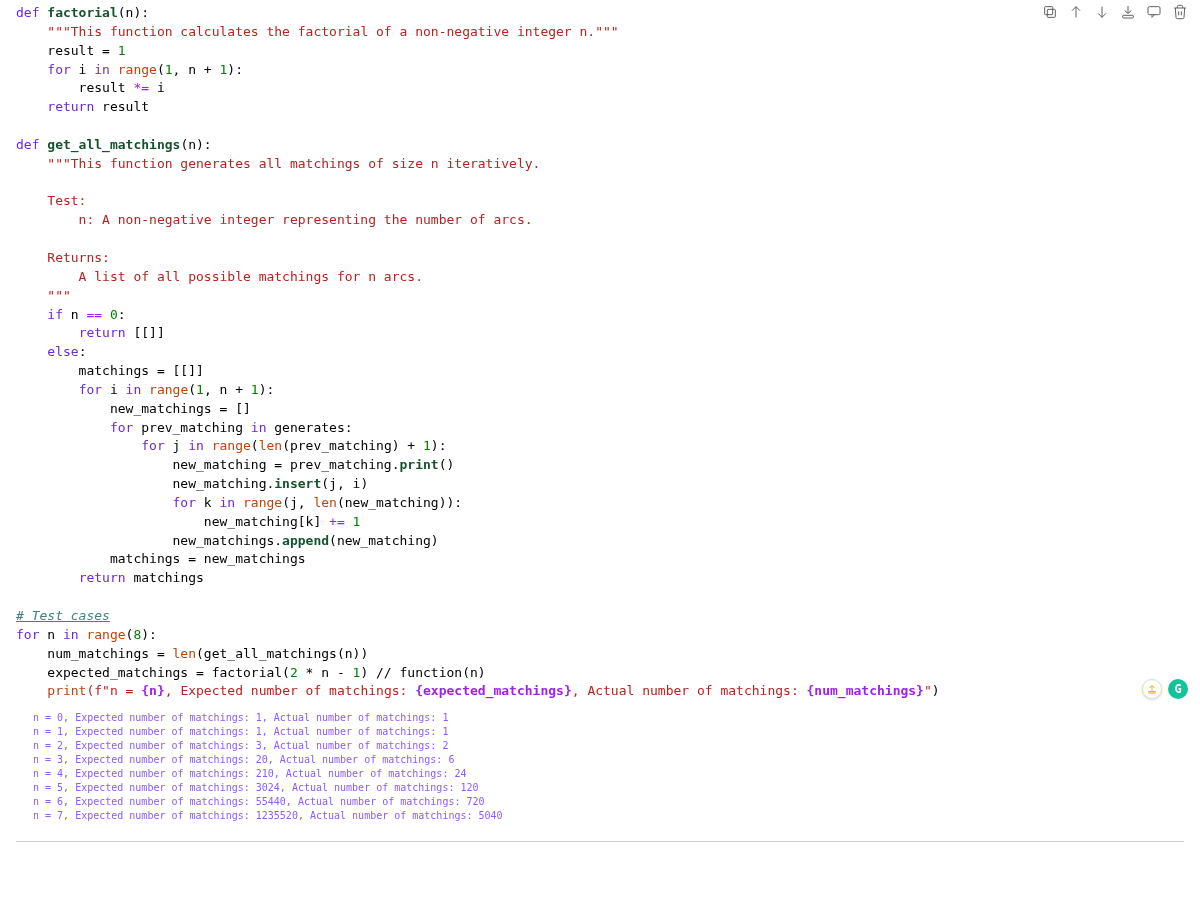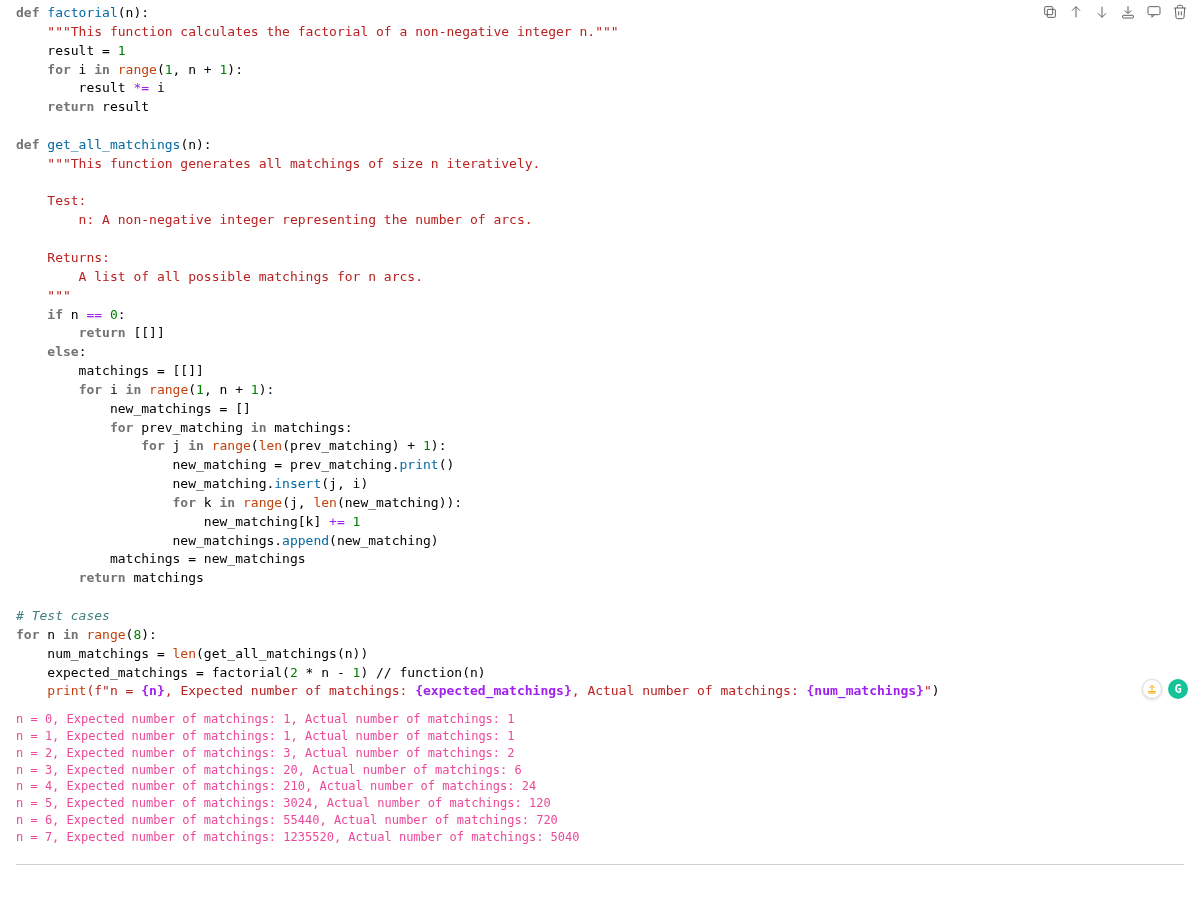--- a/index.html
+++ b/index.html
@@ -31,34 +31,35 @@
   .toolbar-icon {
     width: 16px;
     height: 16px;
     cursor: pointer;
     color: #616161;
     display: flex;
     align-items: center;
     justify-content: center;
   }
   .toolbar-icon svg { width: 16px; height: 16px; stroke: currentColor; fill: none; stroke-width: 1.5; }
-  .kw { color: #737373; font-weight: bold; }
-  .fn { color: #0369a1; }
+  .kw { color: #6d28d9; font-weight: normal; }
+  .fn { color: #14532d; font-weight: bold; }
   .builtin { color: #c2410c; }
   .str { color: #ba2121; }
   .num { color: #008000; }
   .op { color: #a020f0; }
-  .comment { color: #408080; font-style: italic; }
+  .comment { color: #408080; font-style: italic; text-decoration: underline; }
   .output {
     padding: 6px 8px 10px 16px;
     white-space: pre;
     font-family: 'Menlo', 'Monaco', 'Consolas', monospace;
-    font-size: 12px;
+    font-size: 10px;
     line-height: 1.4;
-    color: #ec4899;
+    color: #8b5cf6;
+    margin-left: 17px;
   }
   hr {
     margin: 8px 16px;
     border: none;
     border-top: 1px solid #cfcfcf;
   }
   .bottom-badges {
     position: absolute;
     right: 12px;
     bottom: 6px;
@@ -149,21 +150,21 @@
 
 <span class="str">    Returns:</span>
 <span class="str">        A list of all possible matchings for n arcs.</span>
 <span class="str">    """</span>
     <span class="kw">if</span><span> n </span><span class="op">==</span><span> </span><span class="num">0</span><span>:</span>
         <span class="kw">return</span><span> [[]]</span>
     <span class="kw">else</span><span>:</span>
 <span>        matchings = [[]]</span>
         <span class="kw">for</span><span> i </span><span class="kw">in</span> <span class="builtin">range</span><span>(</span><span class="num">1</span><span>, n + </span><span class="num">1</span><span>):</span>
 <span>            new_matchings = []</span>
-            <span class="kw">for</span><span> prev_matching </span><span class="kw">in</span><span> matchings:</span>
+            <span class="kw">for</span><span> prev_matching </span><span class="kw">in</span><span> generates:</span>
                 <span class="kw">for</span><span> j </span><span class="kw">in</span> <span class="builtin">range</span><span>(</span><span class="builtin">len</span><span>(prev_matching) + </span><span class="num">1</span><span>):</span>
 <span>                    new_matching = prev_matching.</span><span class="fn">print</span><span>()</span>
 <span>                    new_matching.</span><span class="fn">insert</span><span>(j, i)</span>
                     <span class="kw">for</span><span> k </span><span class="kw">in</span> <span class="builtin">range</span><span>(j, </span><span class="builtin">len</span><span>(new_matching)):</span>
 <span>                        new_matching[k] </span><span class="op">+=</span><span> </span><span class="num">1</span>
 <span>                    new_matchings.</span><span class="fn">append</span><span>(new_matching)</span>
 <span>            matchings = new_matchings</span>
         <span class="kw">return</span><span> matchings</span>
 
 <span class="comment"># Test cases</span>

